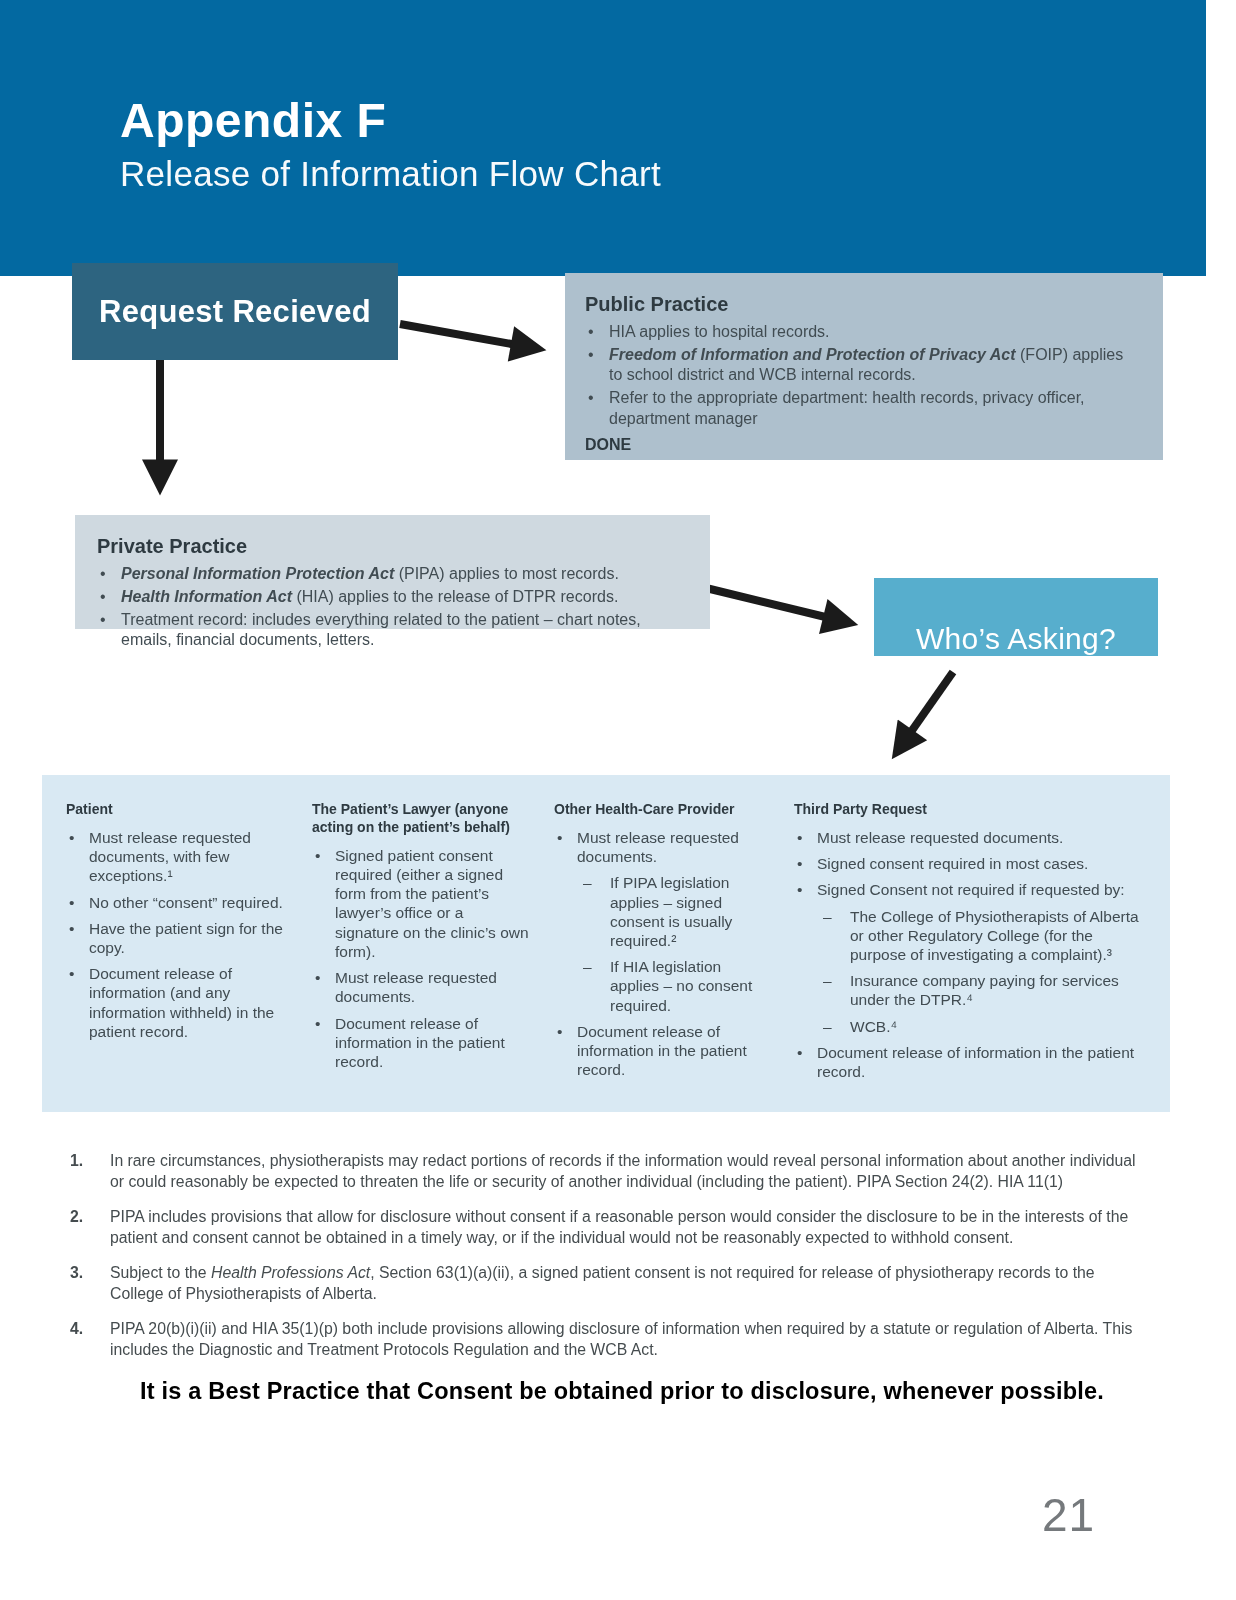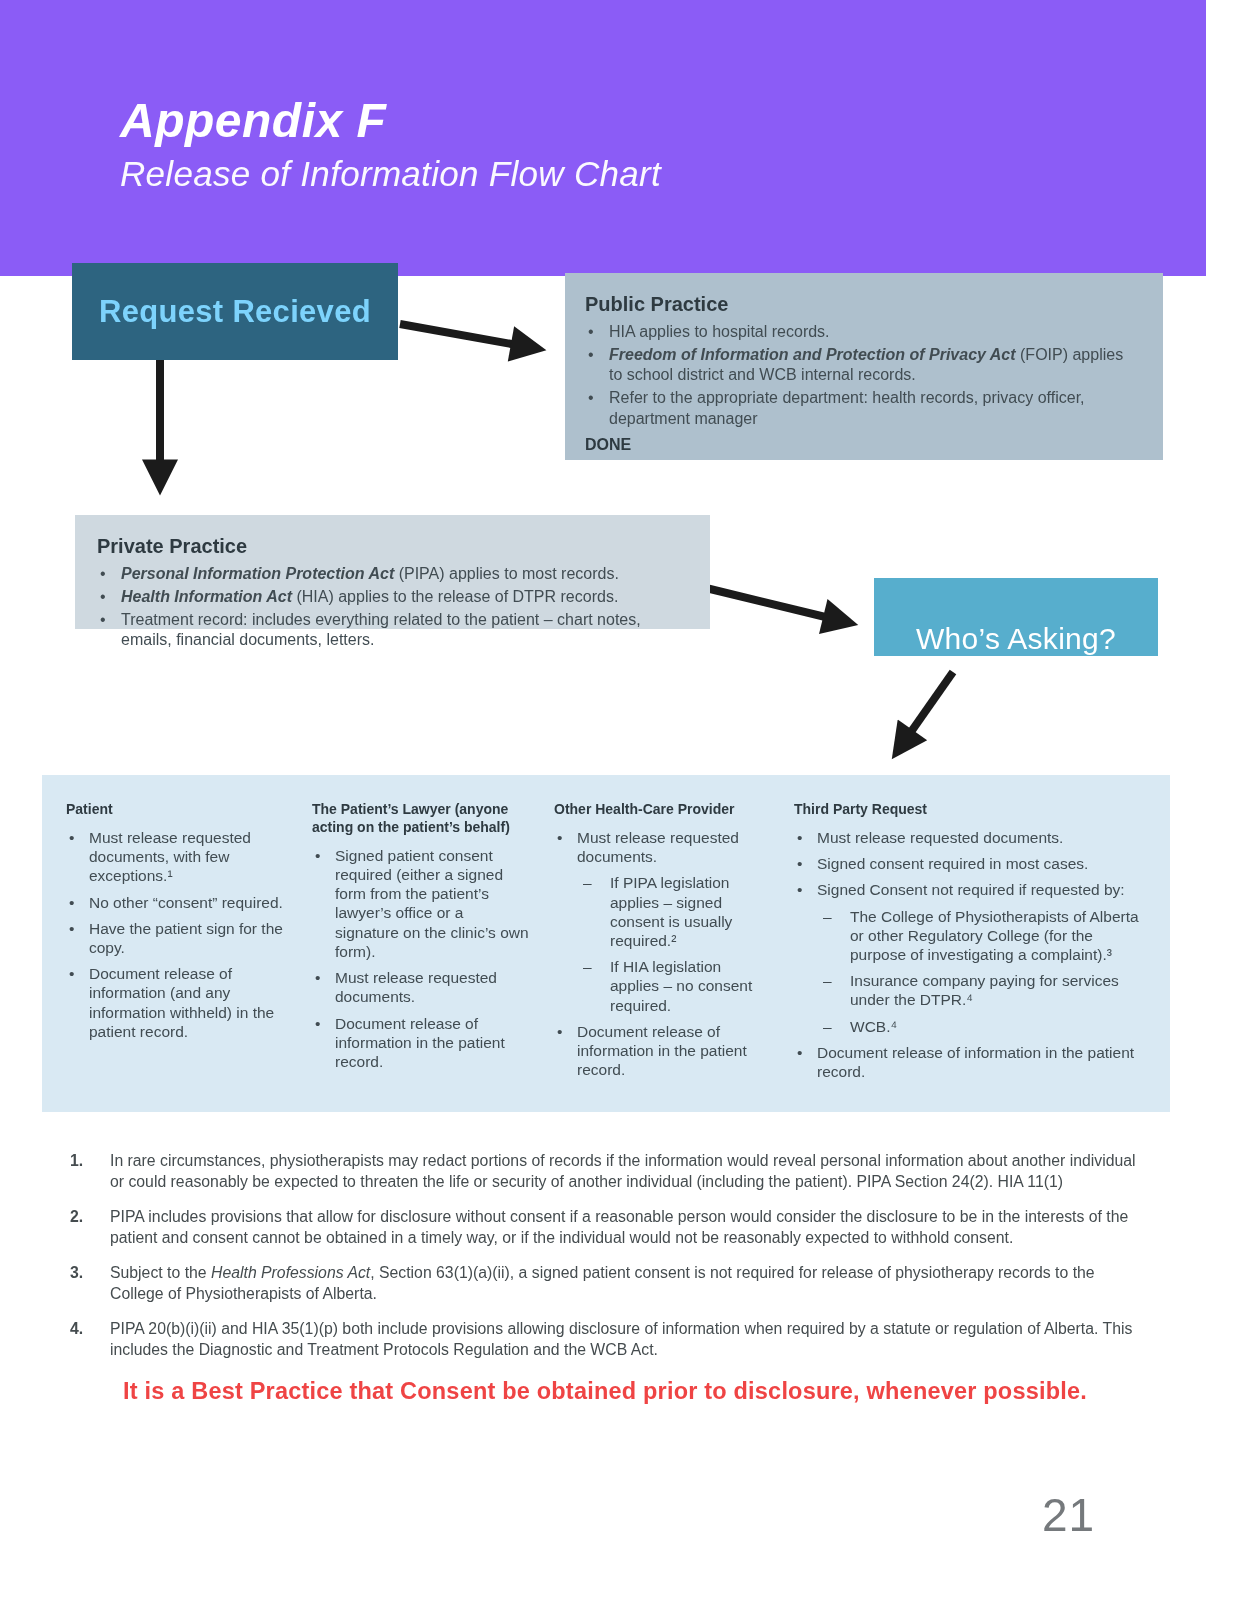--- a/index.html
+++ b/index.html
@@ -4,29 +4,29 @@
 <style>
   html,body{margin:0;padding:0;background:#ffffff;}
   *{box-sizing:border-box;}
   .page{
     position:relative;width:1236px;height:1600px;background:#ffffff;
     font-family:"Liberation Sans","DejaVu Sans",sans-serif;overflow:hidden;
   }
   
   .banner{
     position:absolute;left:0;top:0;width:1206px;height:276px;
-    background:#8b5cf6;color:#ffffff;padding:96px 0 0 120px;font-style:italic;
+    background:#0369a1;color:#ffffff;padding:96px 0 0 120px;
   }
   .banner .title{font-size:48px;font-weight:700;letter-spacing:.5px;line-height:1.05;}
   .banner .subtitle{font-size:35px;font-weight:400;letter-spacing:.3px;margin-top:8px;opacity:.97;}
   
   .fbox{position:absolute;}
   .request{
     left:72px;top:263px;width:326px;height:97px;background:#2d6480;
-    color:#7dd3fc;display:flex;align-items:center;justify-content:center;
+    color:#ffffff;display:flex;align-items:center;justify-content:center;
     font-size:31px;font-weight:700;letter-spacing:.3px;
   }
   .public{
     left:565px;top:273px;width:598px;height:187px;background:#aec0cd;
     padding:20px 26px 0 20px;
   }
   .private{
     left:75px;top:515px;width:635px;height:114px;background:#cfd9e0;
     padding:20px 20px 0 22px;
   }
@@ -54,22 +54,22 @@
   .col h4{font-size:14px;font-weight:700;color:#2e3a41;margin:0 0 9px 0;line-height:1.28;}
   .col .bullets .bullet{font-size:15.5px;line-height:1.24;margin-top:7px;}
   .col .bullets .marker{width:23px;}
   
   .footnotes{position:absolute;left:70px;top:1150px;width:1075px;}
   .fn{display:flex;margin-bottom:14px;font-size:15.8px;color:#454c4f;line-height:1.33;}
   .fn .num{flex:none;width:40px;font-weight:700;}
   .fn .fntext{flex:1;}
   
   .bestpractice{
-    position:absolute;left:0;top:1378px;width:1210px;text-align:center;
-    font-size:23.5px;font-weight:700;color:#ef4444;letter-spacing:.2px;
+    position:absolute;left:17px;top:1378px;width:1210px;text-align:center;
+    font-size:23.5px;font-weight:700;color:#000000;letter-spacing:.2px;
   }
   .pagenum{
     position:absolute;left:1042px;top:1488px;font-size:46px;font-weight:400;
     color:#75797c;letter-spacing:1px;
   }
   
   .arrows{position:absolute;left:0;top:0;width:1236px;height:1600px;pointer-events:none;}
 </style>
 </head>
 <body>

